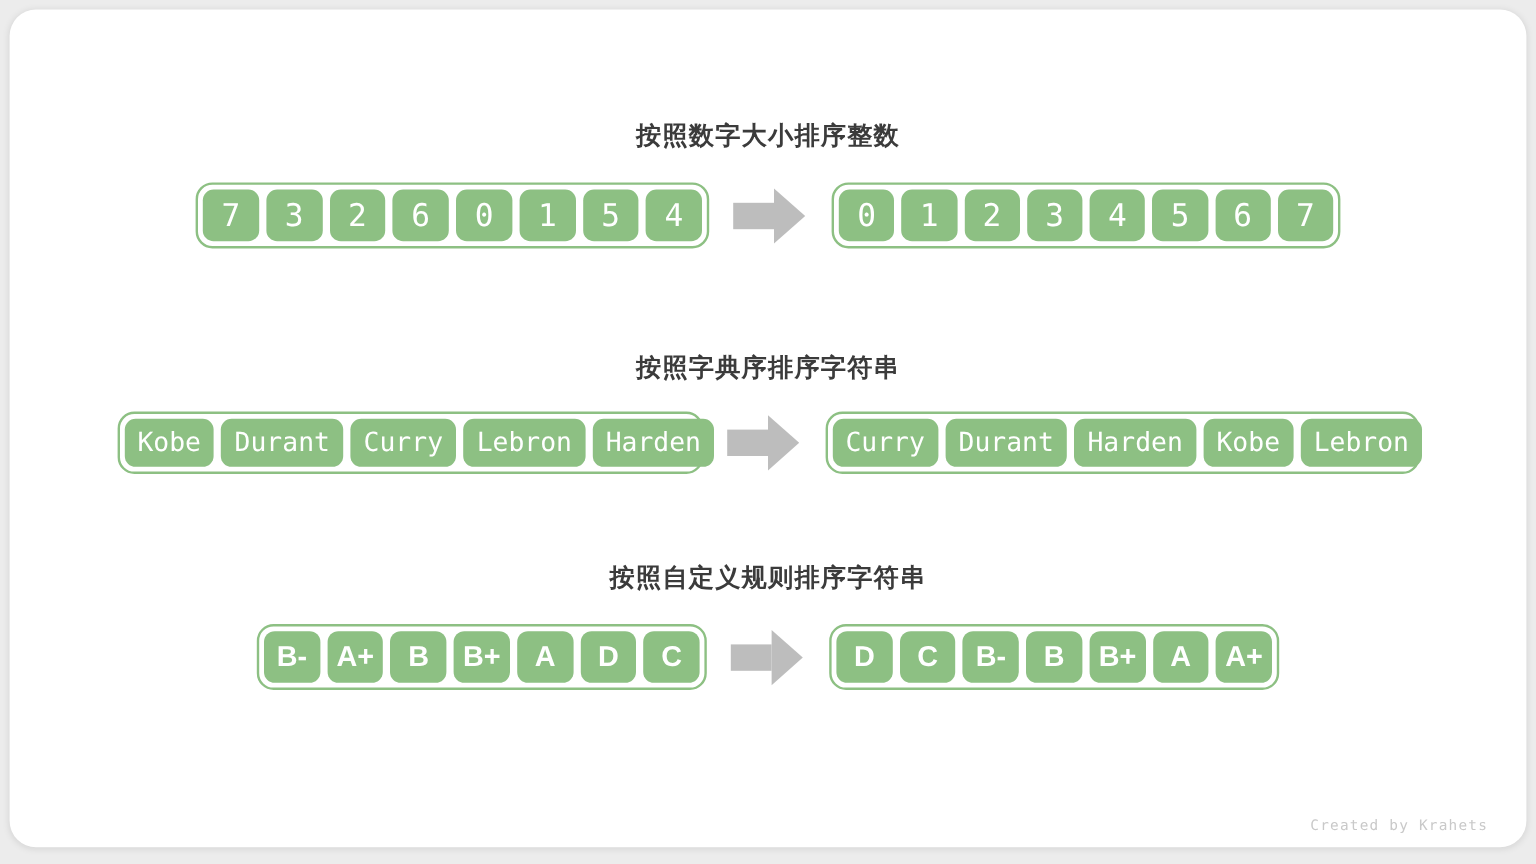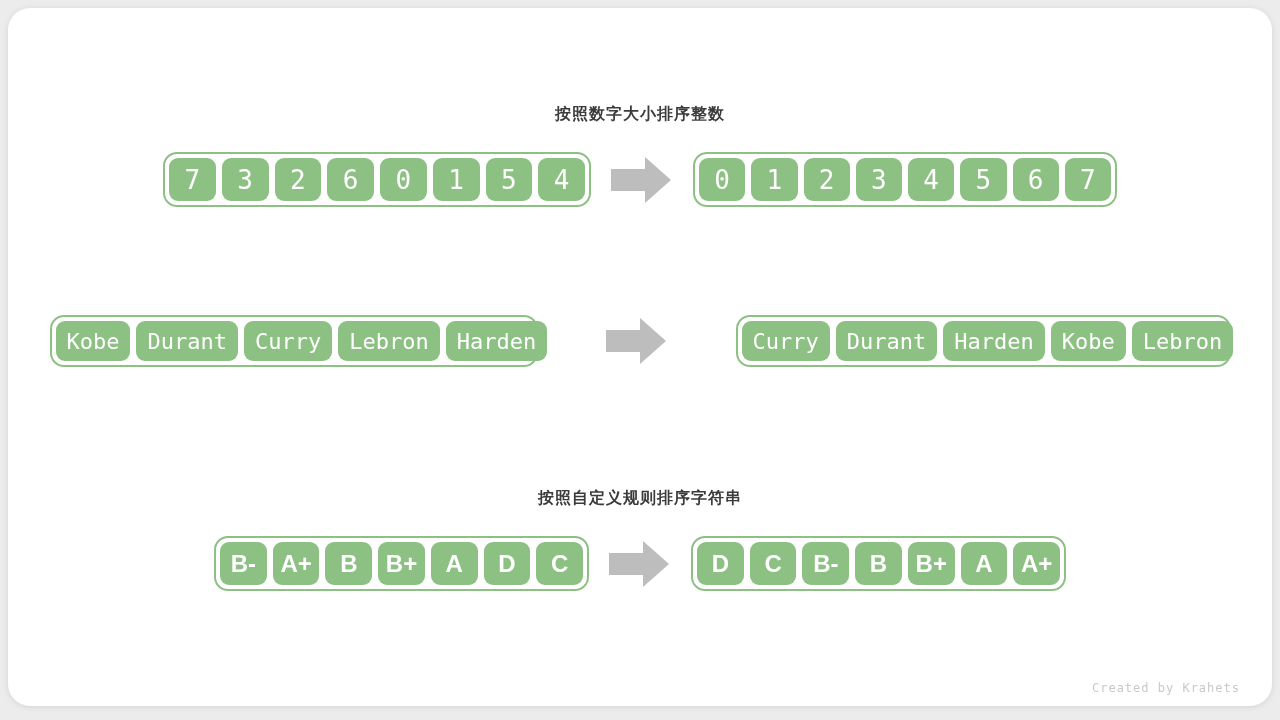--- a/index.html
+++ b/index.html
@@ -27,30 +27,30 @@
   }
   .section{
     position:absolute;
     left:0;right:0;
     display:flex;
     flex-direction:column;
     align-items:center;
   }
   .section-1{top:100px;}
   .section-2{top:293px;}
-  .section-3{top:484px;text-align:right;}
+  .section-3{top:468px;text-align:right;}
   .section-title{
-    font-size:16px;
+    font-size:21px;
     font-weight:bold;
     color:var(--title-color);
     line-height:28px;
     letter-spacing:1px;
   }
   .section-1 .row{margin-top:24px;}
-  .section-2 .row{margin-top:22px;gap:48px;}
+  .section-2 .row{margin-top:22px;}
   .section-3 .row{margin-top:24px;}
   .row{
     display:flex;
     align-items:center;
   }
   .array-box{
     background:var(--card-bg);
     border:2px solid var(--green);
     border-radius:14px;
     padding:4px;
@@ -142,20 +142,21 @@
         <div class="cell">3</div>
         <div class="cell">4</div>
         <div class="cell">5</div>
         <div class="cell">6</div>
         <div class="cell">7</div>
       </div>
   </div>
 </div>
 
 <div class="section section-2">
+  <div class="section-title">按照字典序排序字符串</div>
   <div class="row">
     <div class="array-box s2-before">
         <div class="cell">Kobe</div>
         <div class="cell">Durant</div>
         <div class="cell">Curry</div>
         <div class="cell">Lebron</div>
         <div class="cell">Harden</div>
       </div>
     <div class="arrow">
       <div class="arrow-shaft"></div>

